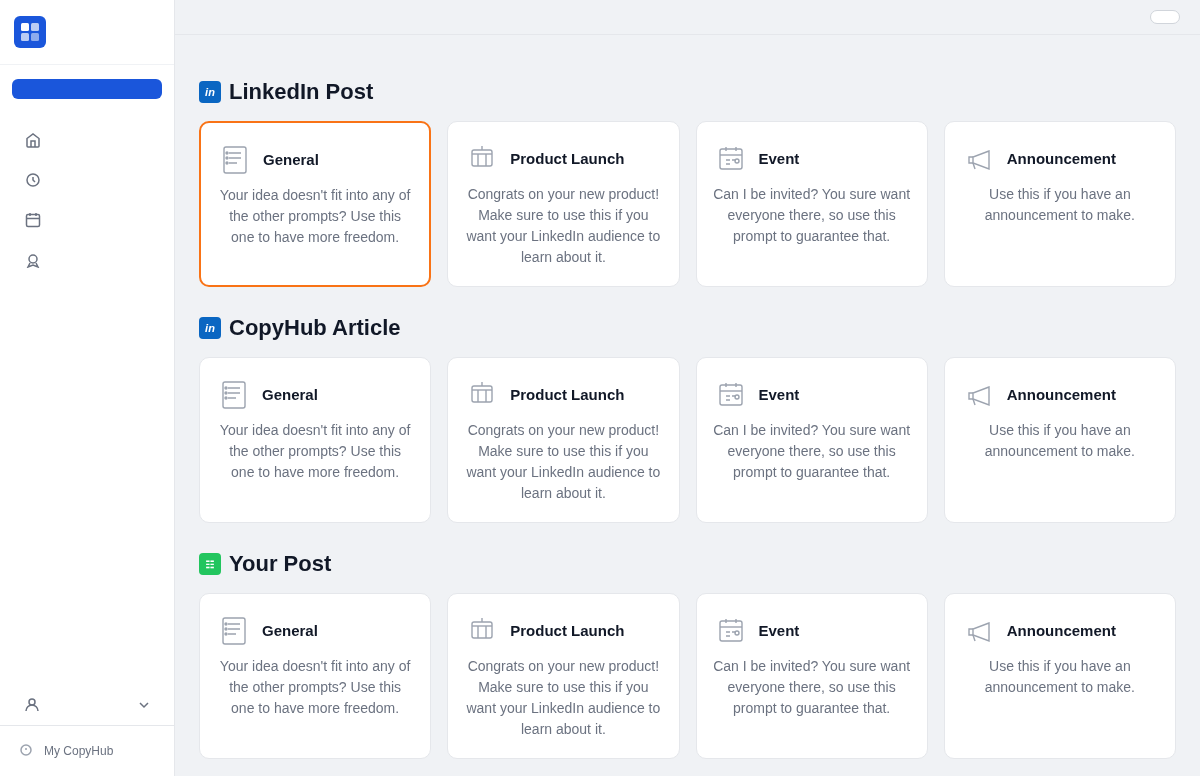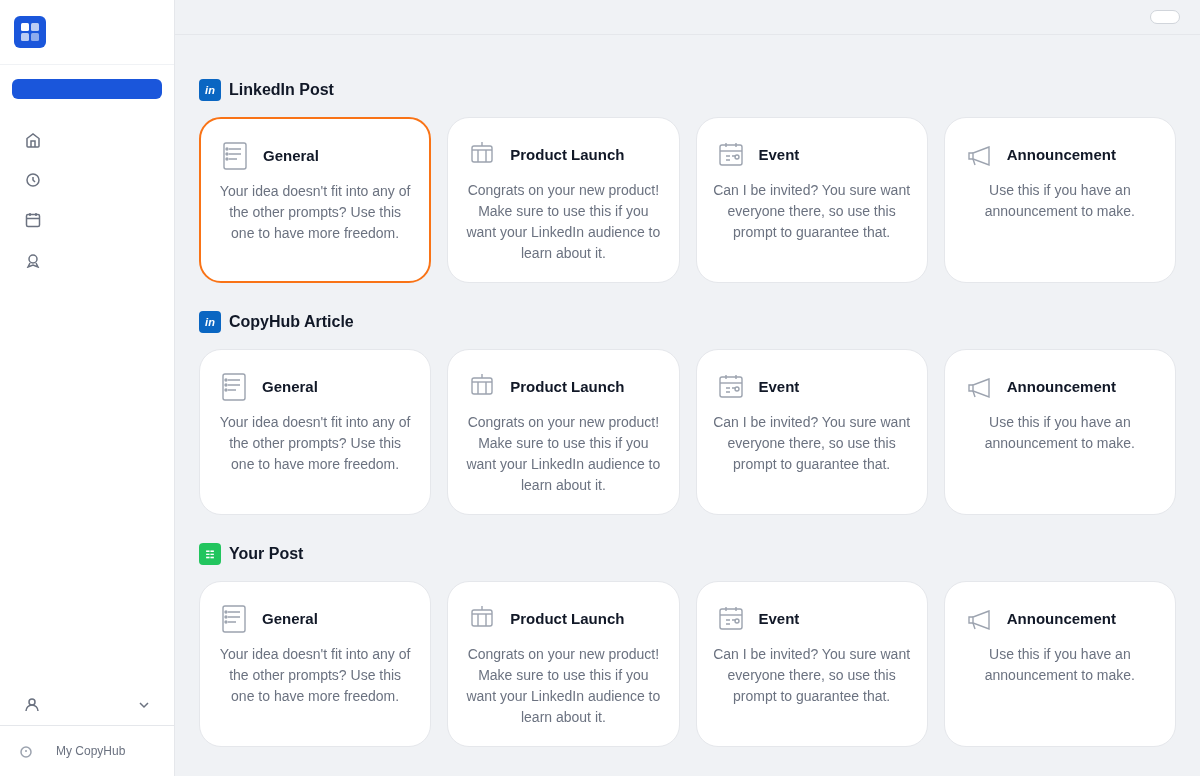--- a/index.html
+++ b/index.html
@@ -69,21 +69,21 @@
       margin: 2px 8px;
       border-radius: 6px;
     }
     .nav-item-account .left { display: flex; align-items: center; gap: 10px; }
 
     .sidebar-bottom {
       border-top: 1px solid #e5e7eb;
       padding: 10px 12px;
     }
     .sidebar-bottom-item {
-      display: flex; align-items: flex-end; gap: 24px;
+      display: flex; align-items: flex-start; gap: 12px;
       padding: 8px 8px;
       font-size: 12px; color: #6b7280;
       cursor: pointer;
     }
 
     
     .main-wrap {
       flex: 1;
       display: flex;
       flex-direction: column;
@@ -125,34 +125,34 @@
 
     
     .section { margin-bottom: 28px; }
     .section-header {
       display: flex;
       align-items: center;
       gap: 8px;
       margin-bottom: 16px;
     }
     .section-title {
-      font-size: 16px;
+      font-size: 22px;
       font-weight: 700;
       color: #111827;
     }
 
     .cards-grid {
       display: grid;
       grid-template-columns: repeat(4, 1fr);
       gap: 16px;
     }
 
     .card {
       background: white;
-      border-radius: 22px;
+      border-radius: 10px;
       border: 1.5px solid #e5e7eb;
       padding: 18px 16px;
       cursor: pointer;
       transition: border-color 0.15s;
       display: flex;
       flex-direction: column;
       gap: 8px;
       min-height: 120px;
     }
     .card.selected {

